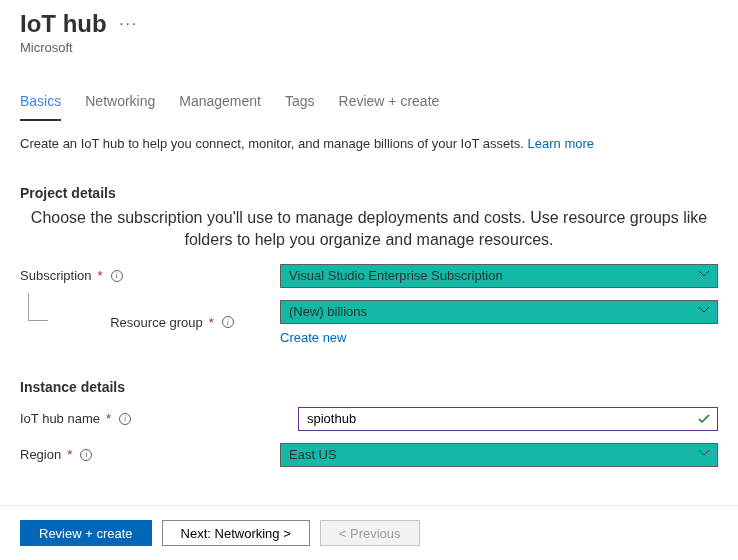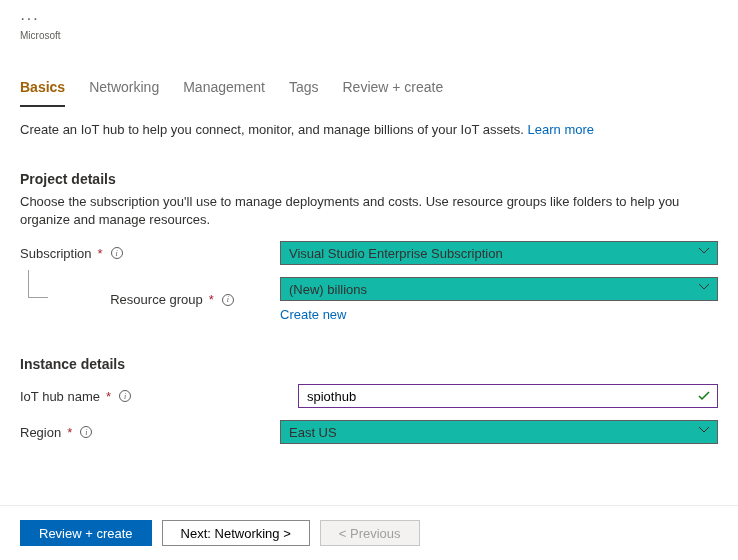--- a/index.html
+++ b/index.html
@@ -24,64 +24,65 @@
       font-size: 24px;
       font-weight: 600;
     }
     .ellipsis {
       font-size: 16px;
       color: #605e5c;
       cursor: pointer;
       letter-spacing: 1px;
     }
     .subtitle {
-      font-size: 10px;
+      font-size: 13px;
       color: #605e5c;
       margin-top: 2px;
     }
     .tabs {
       display: flex;
       gap: 24px;
       padding: 0 20px;
       margin-top: 28px;
       border-bottom: 1px solid transparent;
     }
     .tab {
       padding: 6px 0 10px 0;
       font-size: 14px;
       color: #737373;
       cursor: pointer;
       border-bottom: 2px solid transparent;
     }
     .tab.active {
-      color: #a16207;
-      font-weight: 700;
+      color: #3b82f6;
+      font-weight: 400;
       border-bottom: 2px solid #323130;
     }
     .content {
       padding: 14px 20px 0 20px;
     }
     .intro {
       font-size: 13px;
       color: #323130;
     }
     .link {
       color: #0067b8;
       cursor: pointer;
     }
     .section-title {
       font-size: 14px;
       font-weight: 600;
       margin-top: 34px;
     }
     .section-desc {
-      font-size: 13px;
+      font-size: 16px;
       margin-top: 6px;
       color: #323130;
       line-height: 1.4;
+      text-align: center;
     }
     .form-row {
       display: flex;
       align-items: center;
       margin-top: 12px;
     }
     .label-col {
       width: 260px;
       display: flex;
       align-items: center;
@@ -199,20 +200,21 @@
       border-color: #c8c6c4;
       color: #a19f9d;
       cursor: default;
     }
   </style>
 </head>
 <body>
 
 <div class="header">
   <div class="title-row">
+    <div class="title">IoT hub</div>
     <div class="ellipsis">···</div>
   </div>
   <div class="subtitle">Microsoft</div>
 </div>
 
 <div class="tabs">
   <div class="tab active">Basics</div>
   <div class="tab">Networking</div>
   <div class="tab">Management</div>
   <div class="tab">Tags</div>

